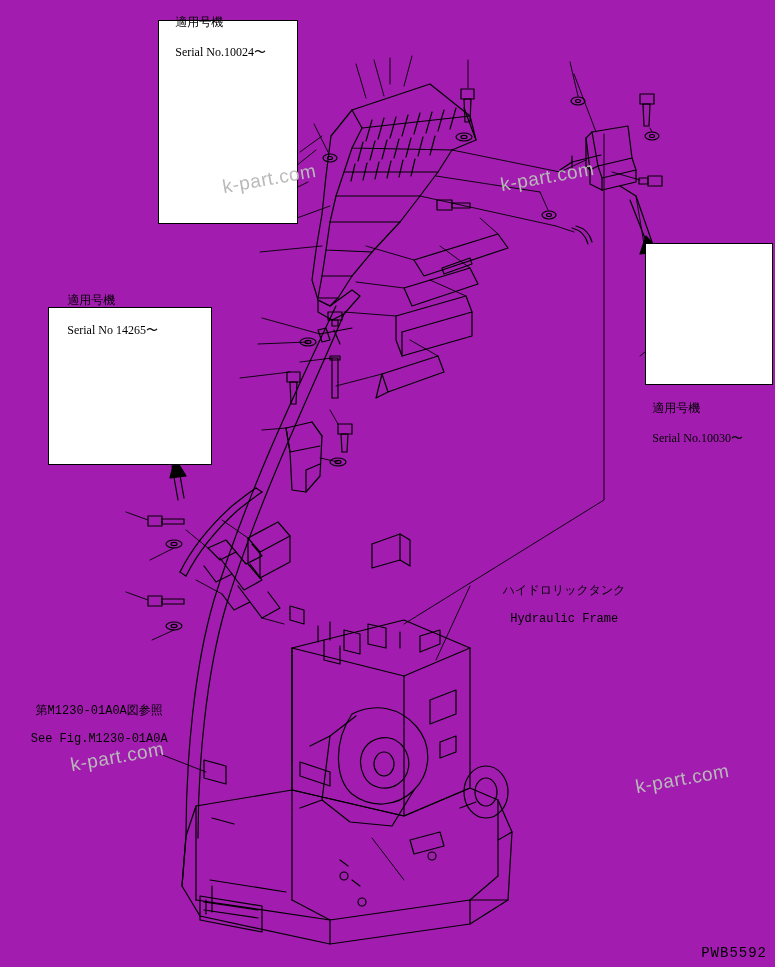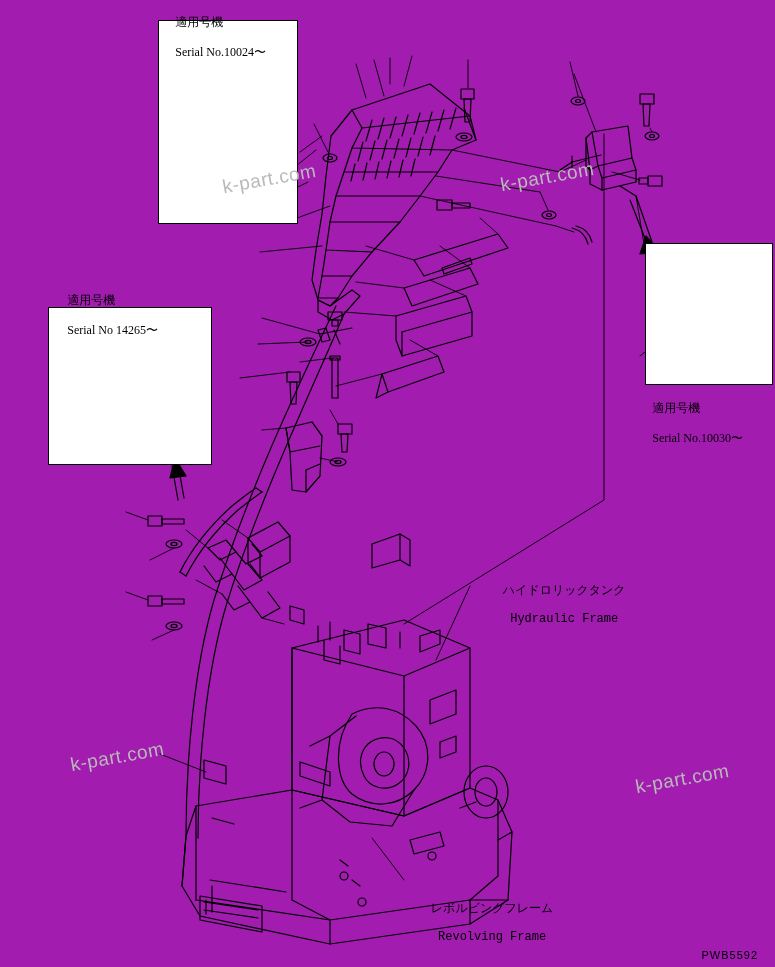--- a/index.html
+++ b/index.html
@@ -53,24 +53,24 @@
     position: absolute;
     font-family: "Liberation Sans", sans-serif;
     font-size: 19px;
     color: #b9b9b9;
     transform: rotate(-10deg);
     white-space: pre;
     letter-spacing: 0.5px;
   }
   .figcode {
     position: absolute;
-    right: 17px;
+    right: 8px;
     bottom: 6px;
-    font-family: Liberation Sans, sans-serif;
-    font-size: 11px;
+    font-family: Liberation Mono, monospace;
+    font-size: 14px;
     letter-spacing: 1px;
   }
 </style>
 </head>
 <body>
 
 <div id="page">
 
   <svg class="art" viewBox="0 0 775 967">
     <g fill="none" stroke="#000" stroke-width="1.2" stroke-linejoin="round" stroke-linecap="round">
@@ -414,25 +414,25 @@
   <div class="callout-title" style="left:637px; top:386px;">
     <span>適用号機</span><br>
     <span class="en">Serial No.10030〜</span>
   </div>
 
   <div class="lbl" style="left:474px; top:570px;">
     <span class="jp">ハイドロリックタンク</span><br>
     <span class="ital">Hydraulic Frame</span>
   </div>
 
-  <div class="lbl" style="left:402px; top:888px;">
-    <span class="jp">レボルビングフレーム</span><br>
-    <span class="ital">Revolving Frame</span>
+
+  <div class="lbl" style="left:2px; top:690px;">
+    <span class="jp">第M1230-01A0A図参照</span><br>
+    <span>See Fig.M1230-01A0A</span>
   </div>
-
 
   <div class="wm" style="left:222px; top:168px;">k-part.com</div>
   <div class="wm" style="left:500px; top:166px;">k-part.com</div>
   <div class="wm" style="left:70px; top:746px;">k-part.com</div>
   <div class="wm" style="left:635px; top:768px;">k-part.com</div>
 
   <div class="figcode">PWB5592</div>
 
 </div>
 

